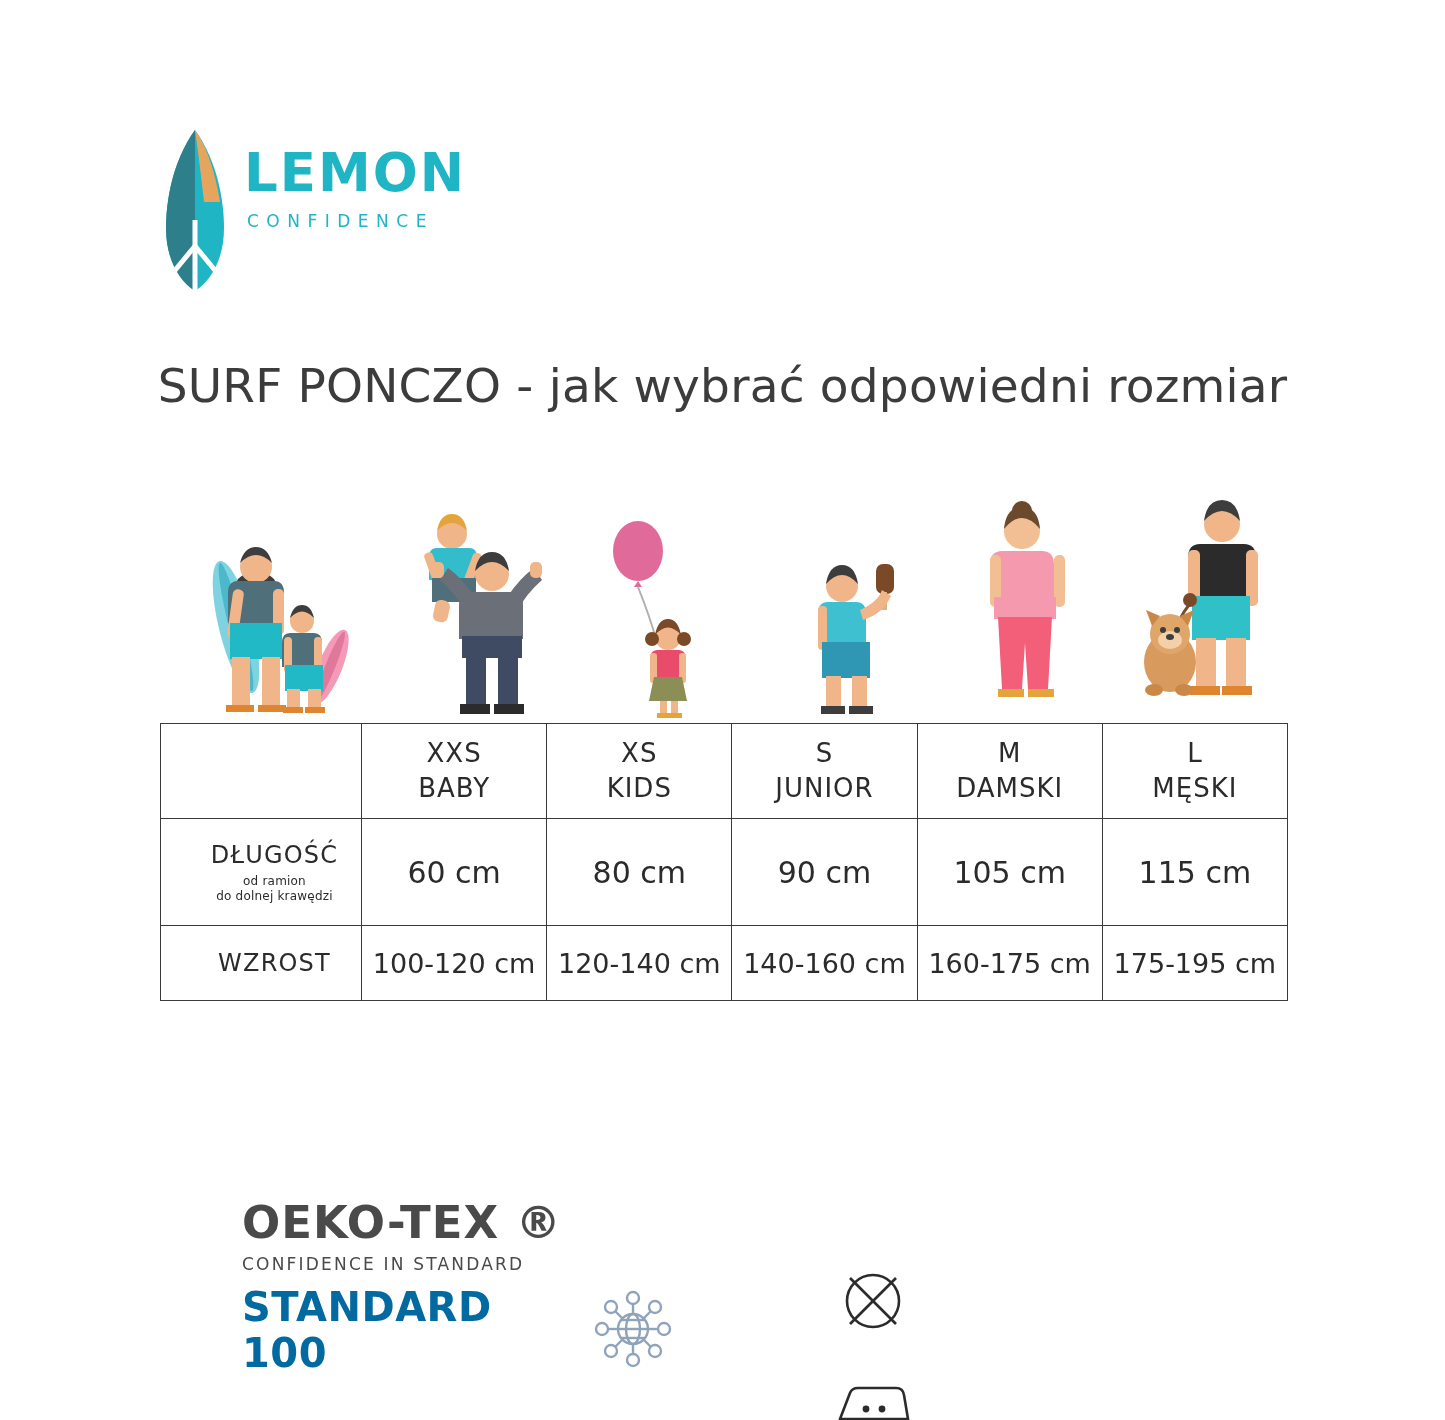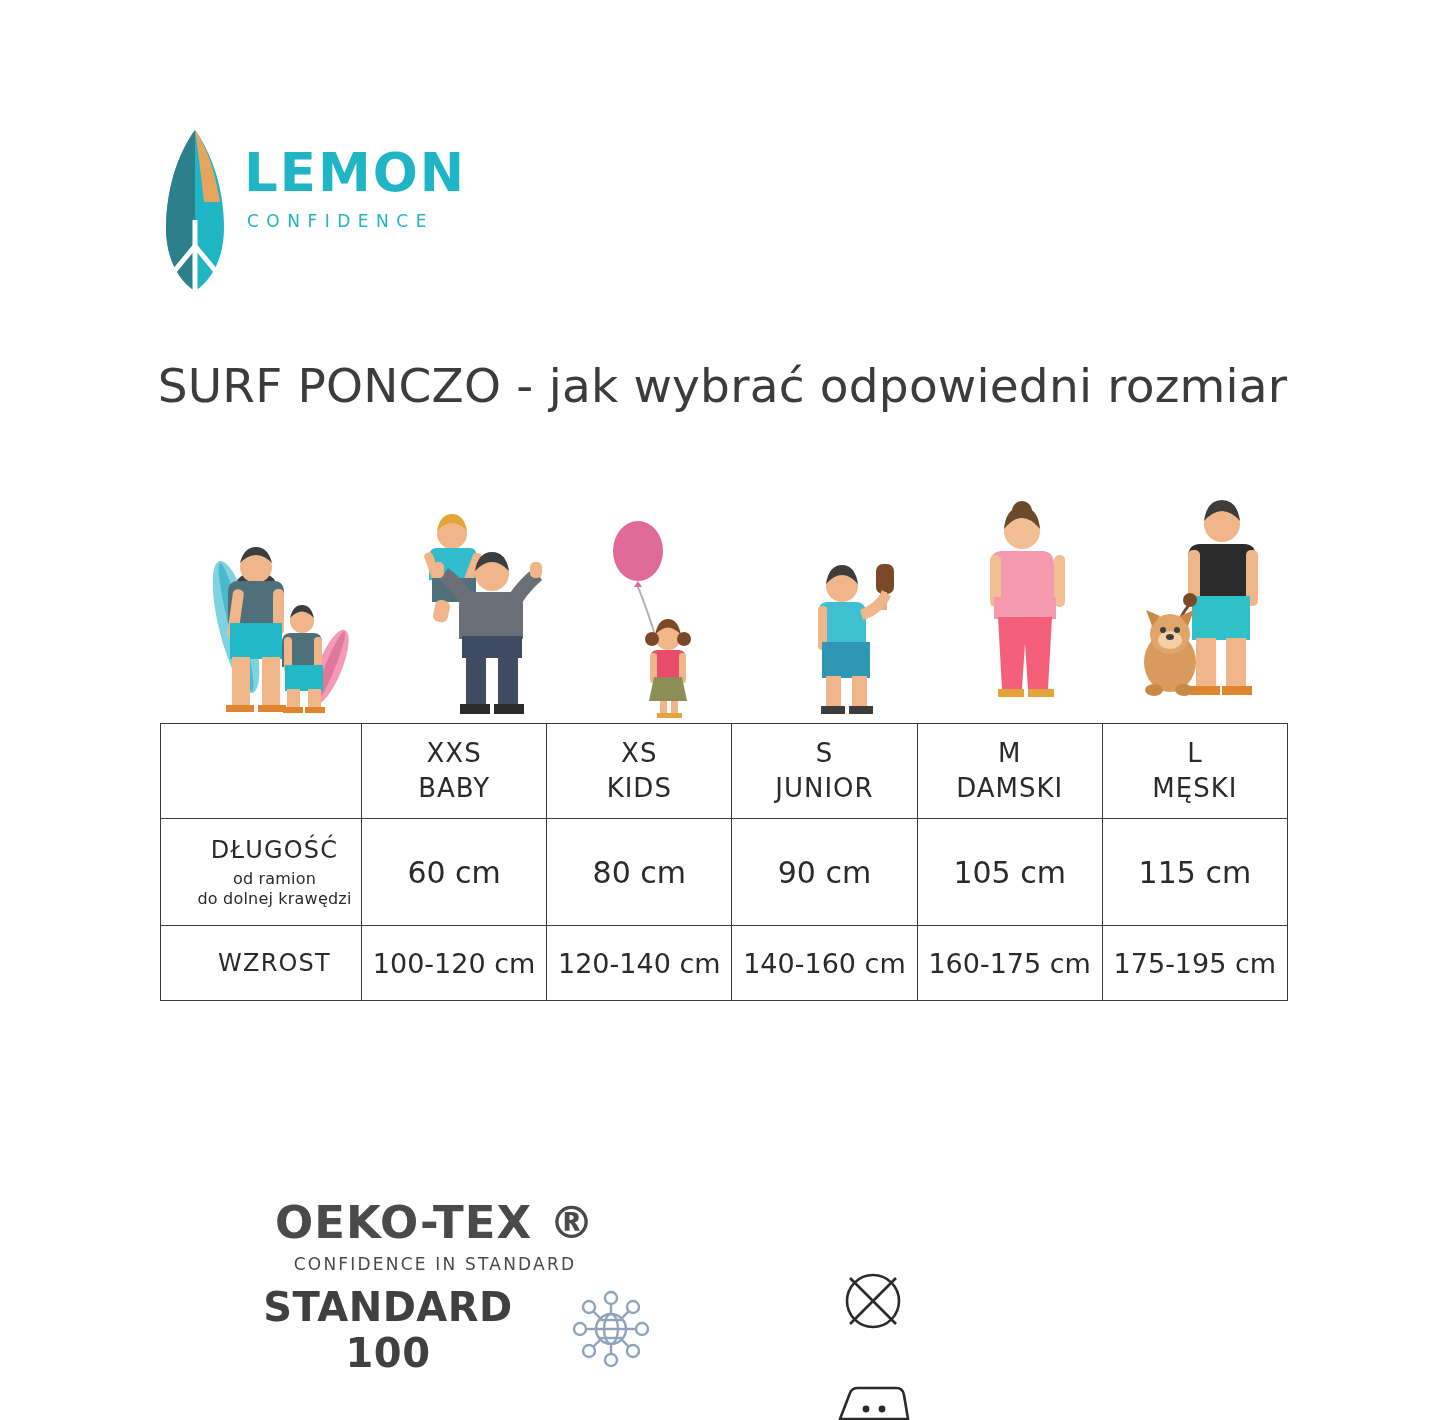--- a/index.html
+++ b/index.html
@@ -107,42 +107,42 @@
   .head-cell .sz { display: block; }
   .head-cell .grp { display: block; }
   .row-label {
     font-size: 24px;
     letter-spacing: 1.2px;
     line-height: 1.25;
     padding-left: 28px;
   }
   .row-label .small {
     display: block;
-    font-size: 16px;
+    font-size: 12px;
     letter-spacing: 0.2px;
     margin-top: 4px;
     line-height: 1.25;
   }
   .r1 td { height: 104px; }
   .r2 td { height: 82px; }
   .r3 td { height: 72px; }
   .val {
     font-size: 30px;
   }
   .val-small {
     font-size: 27px;
   }
 
   
   .oeko {
     position: absolute;
-    left: 220px;
+    left: 242px;
     top: 1200px;
     width: 430px;
-    text-align: center;
+    text-align: left;
   }
   .oeko-top {
     font-size: 45px;
     font-weight: bold;
     color: #4a4a4a;
     letter-spacing: 1px;
     line-height: 1;
   }
   .oeko-mid {
     font-size: 17px;
@@ -152,21 +152,21 @@
   }
   .oeko-bottom-row {
     display: flex;
     align-items: center;
     justify-content: center;
     margin-top: 10px;
   }
   .oeko-bottom {
     font-size: 40px;
     font-weight: bold;
-    color: #404040;
+    color: #0369a1;
     letter-spacing: 0.5px;
   }
   .oeko-globe {
     margin-left: 16px;
     margin-top: 2px;
   }
 
   
   .care-icons {
     position: absolute;

